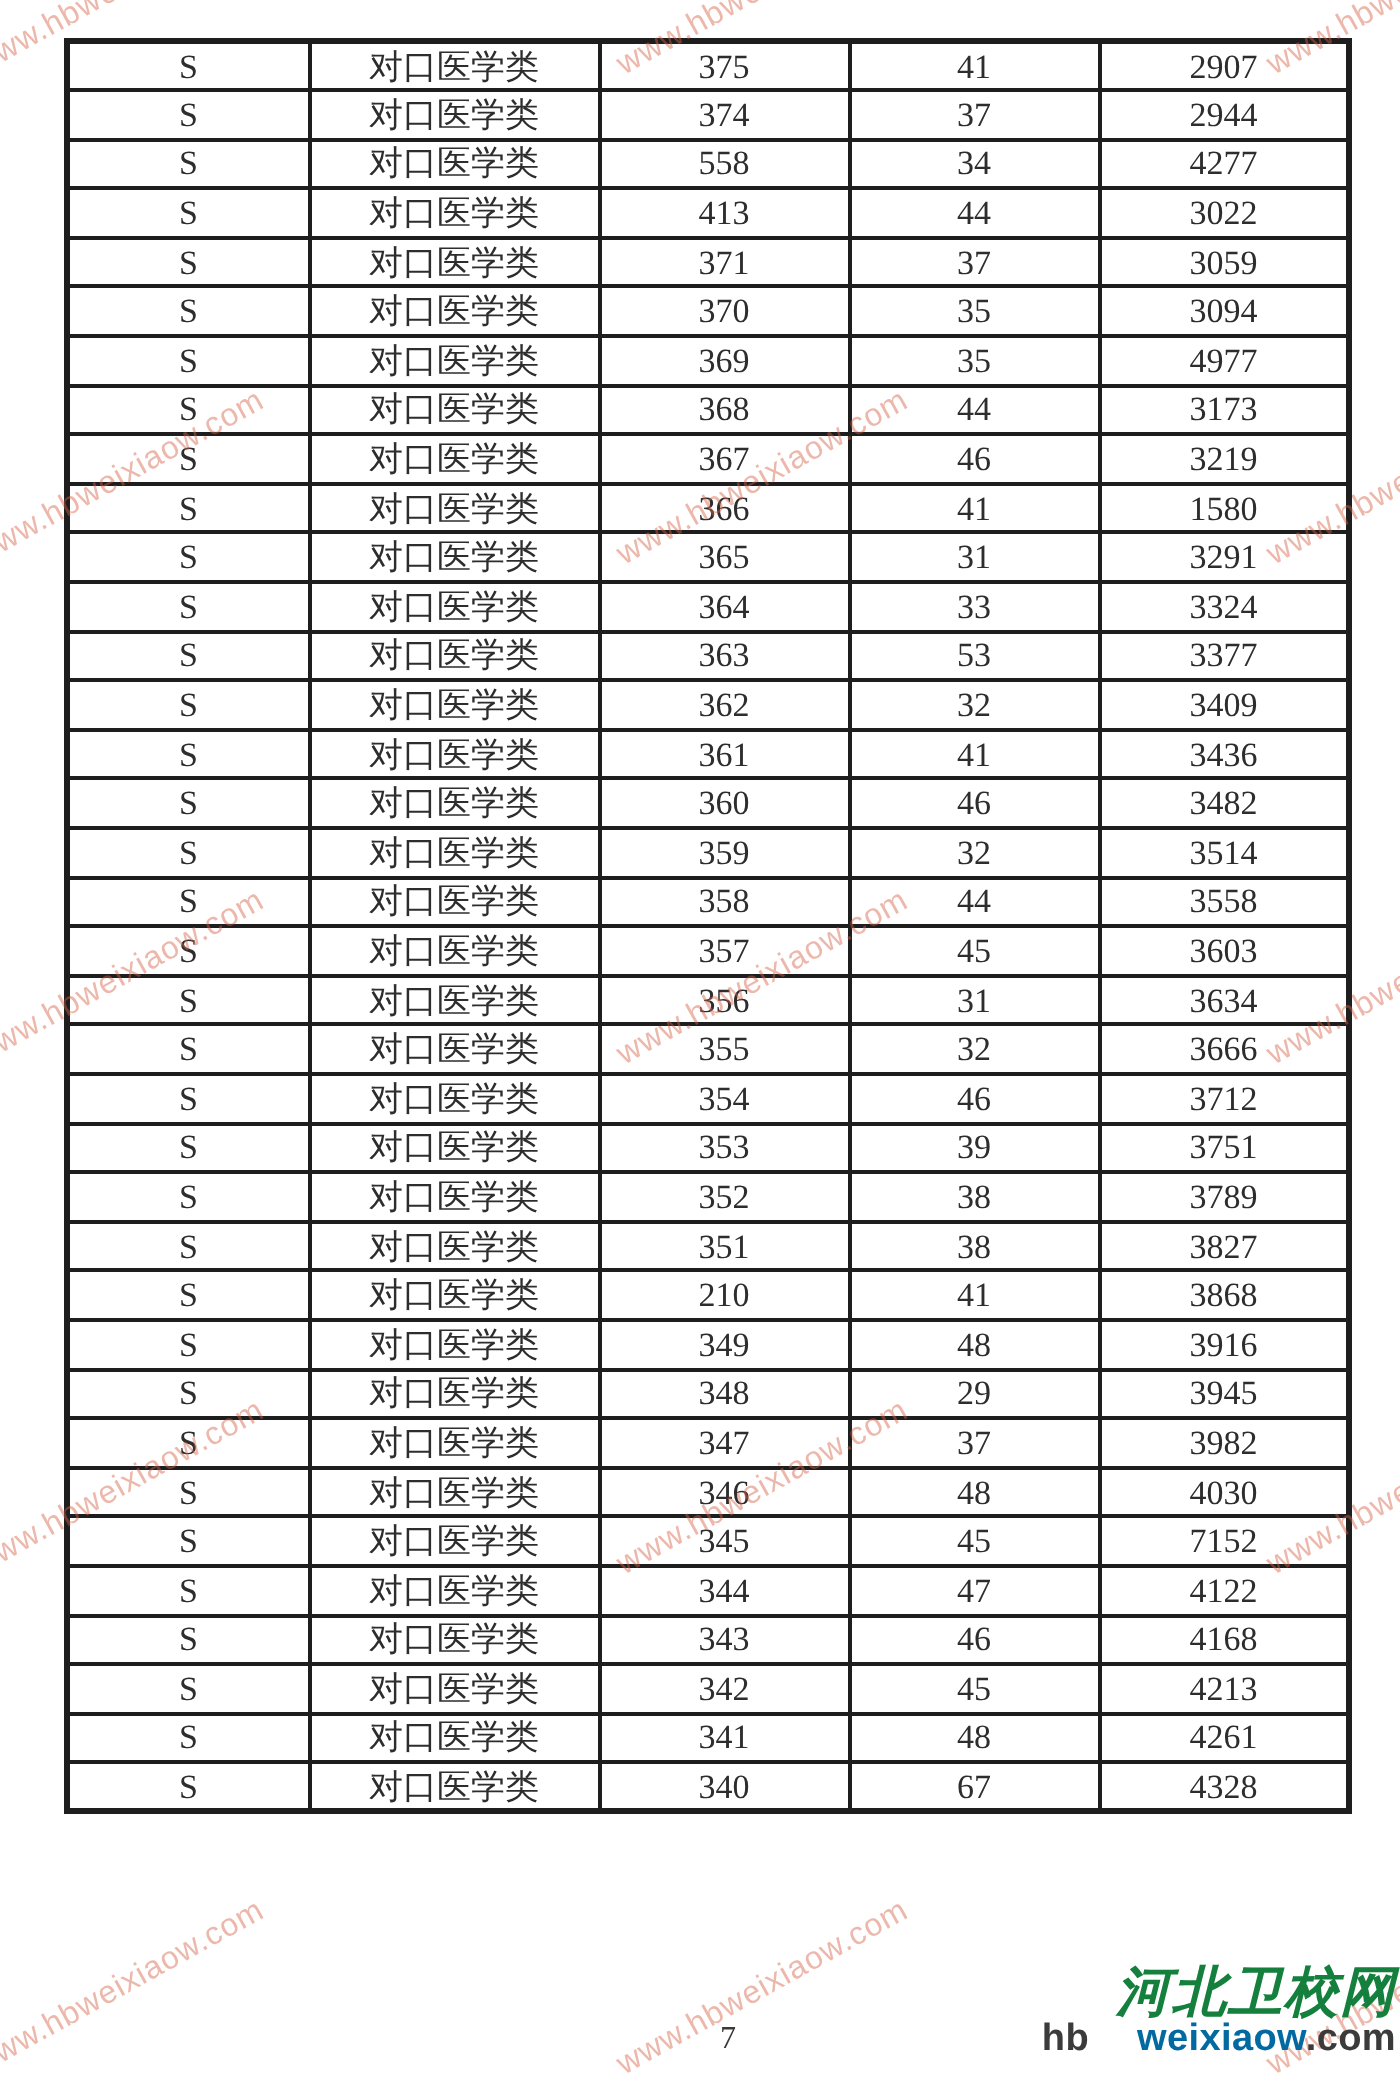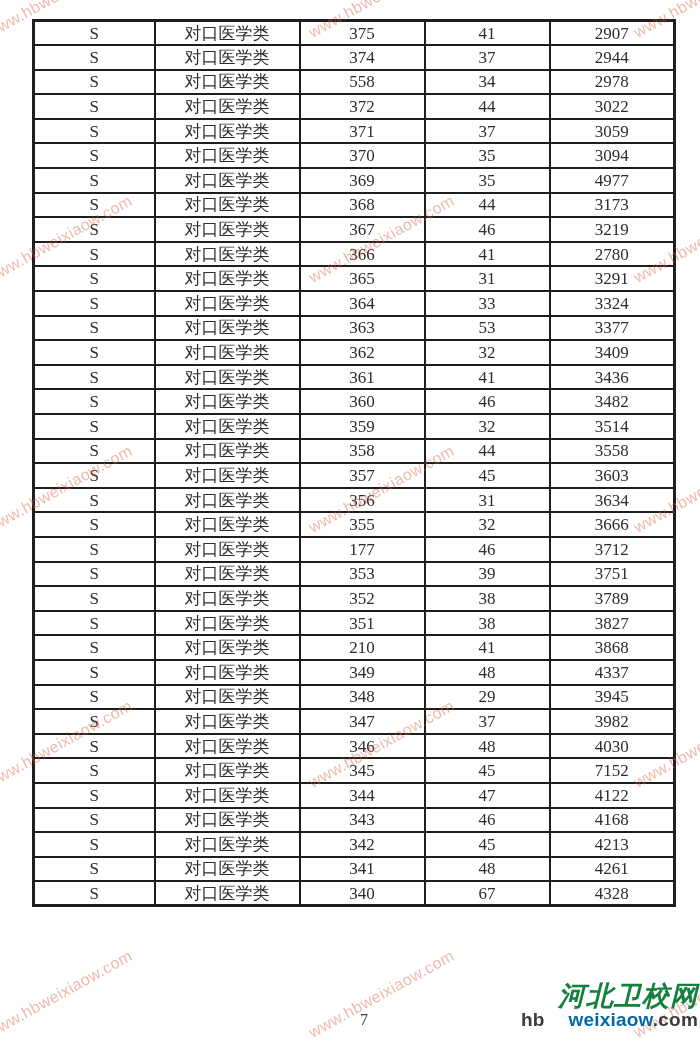--- a/index.html
+++ b/index.html
@@ -136,26 +136,26 @@
           <td>对口医学类</td>
           <td>374</td>
           <td>37</td>
           <td>2944</td>
         </tr>
         <tr>
           <td>S</td>
           <td>对口医学类</td>
           <td>558</td>
           <td>34</td>
-          <td>2978</td>
-        </tr>
-        <tr>
-          <td>S</td>
-          <td>对口医学类</td>
-          <td>372</td>
+          <td>4277</td>
+        </tr>
+        <tr>
+          <td>S</td>
+          <td>对口医学类</td>
+          <td>413</td>
           <td>44</td>
           <td>3022</td>
         </tr>
         <tr>
           <td>S</td>
           <td>对口医学类</td>
           <td>371</td>
           <td>37</td>
           <td>3059</td>
         </tr>
@@ -185,21 +185,21 @@
           <td>对口医学类</td>
           <td>367</td>
           <td>46</td>
           <td>3219</td>
         </tr>
         <tr>
           <td>S</td>
           <td>对口医学类</td>
           <td>366</td>
           <td>41</td>
-          <td>2780</td>
+          <td>1580</td>
         </tr>
         <tr>
           <td>S</td>
           <td>对口医学类</td>
           <td>365</td>
           <td>31</td>
           <td>3291</td>
         </tr>
         <tr>
           <td>S</td>
@@ -267,21 +267,21 @@
         <tr>
           <td>S</td>
           <td>对口医学类</td>
           <td>355</td>
           <td>32</td>
           <td>3666</td>
         </tr>
         <tr>
           <td>S</td>
           <td>对口医学类</td>
-          <td>177</td>
+          <td>354</td>
           <td>46</td>
           <td>3712</td>
         </tr>
         <tr>
           <td>S</td>
           <td>对口医学类</td>
           <td>353</td>
           <td>39</td>
           <td>3751</td>
         </tr>
@@ -304,21 +304,21 @@
           <td>对口医学类</td>
           <td>210</td>
           <td>41</td>
           <td>3868</td>
         </tr>
         <tr>
           <td>S</td>
           <td>对口医学类</td>
           <td>349</td>
           <td>48</td>
-          <td>4337</td>
+          <td>3916</td>
         </tr>
         <tr>
           <td>S</td>
           <td>对口医学类</td>
           <td>348</td>
           <td>29</td>
           <td>3945</td>
         </tr>
         <tr>
           <td>S</td>

